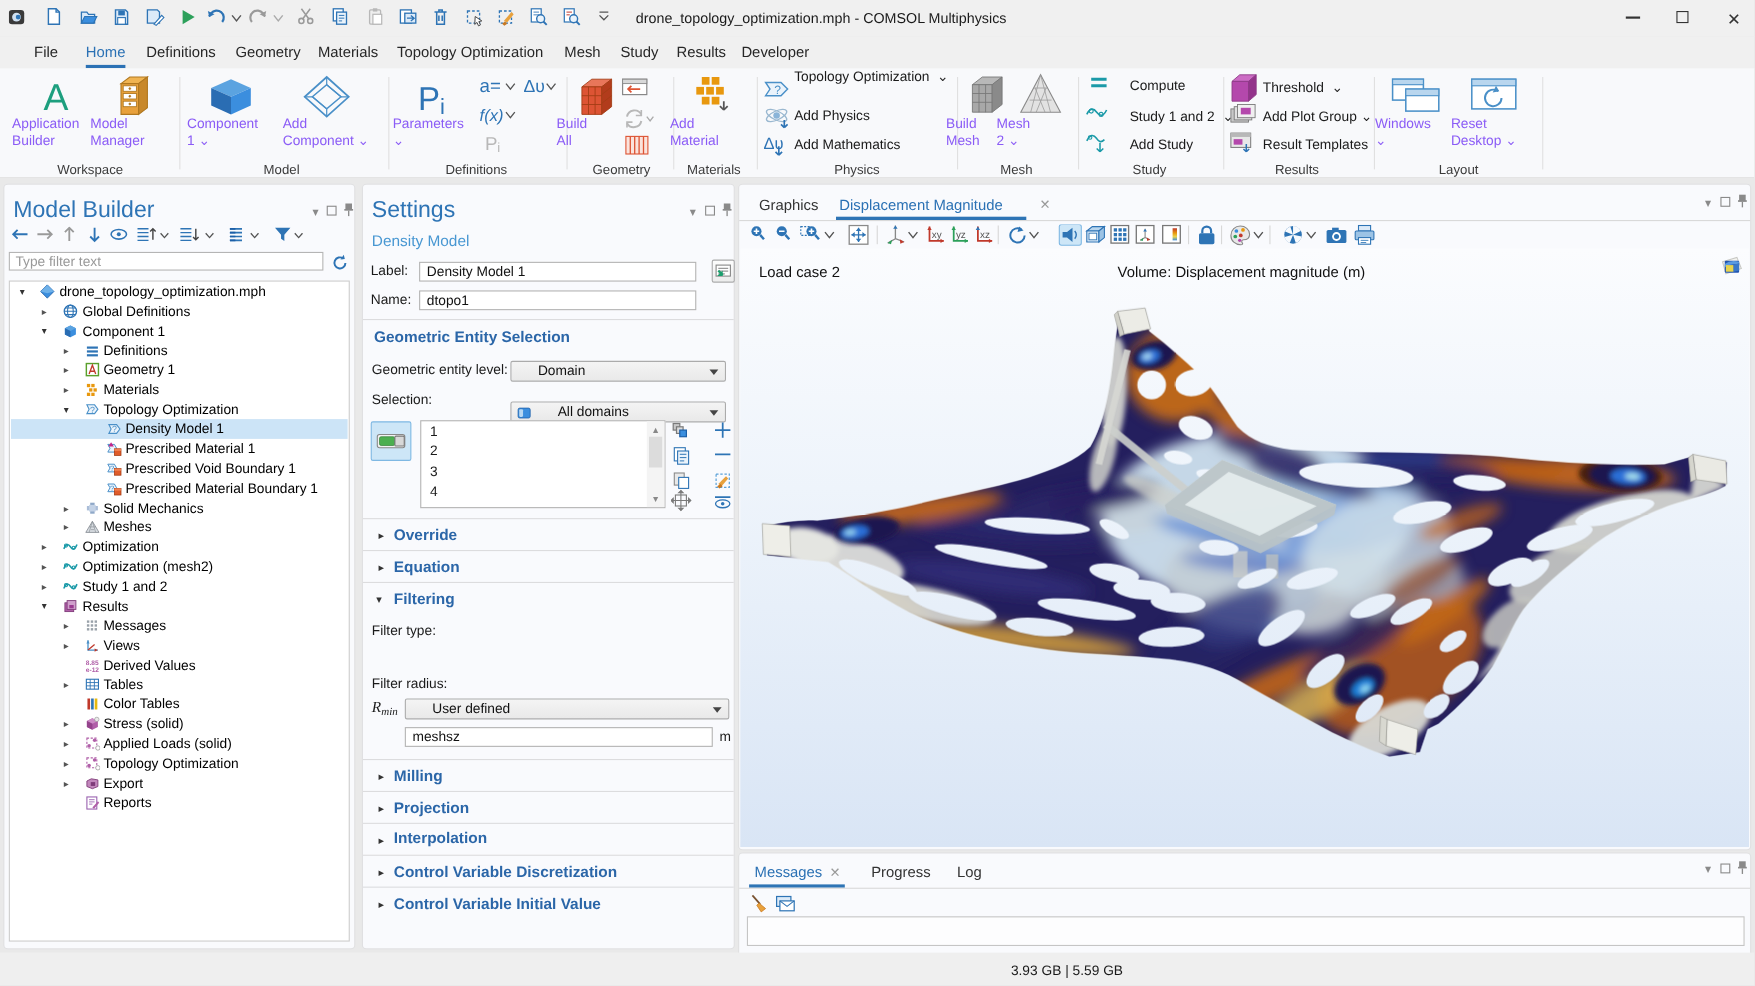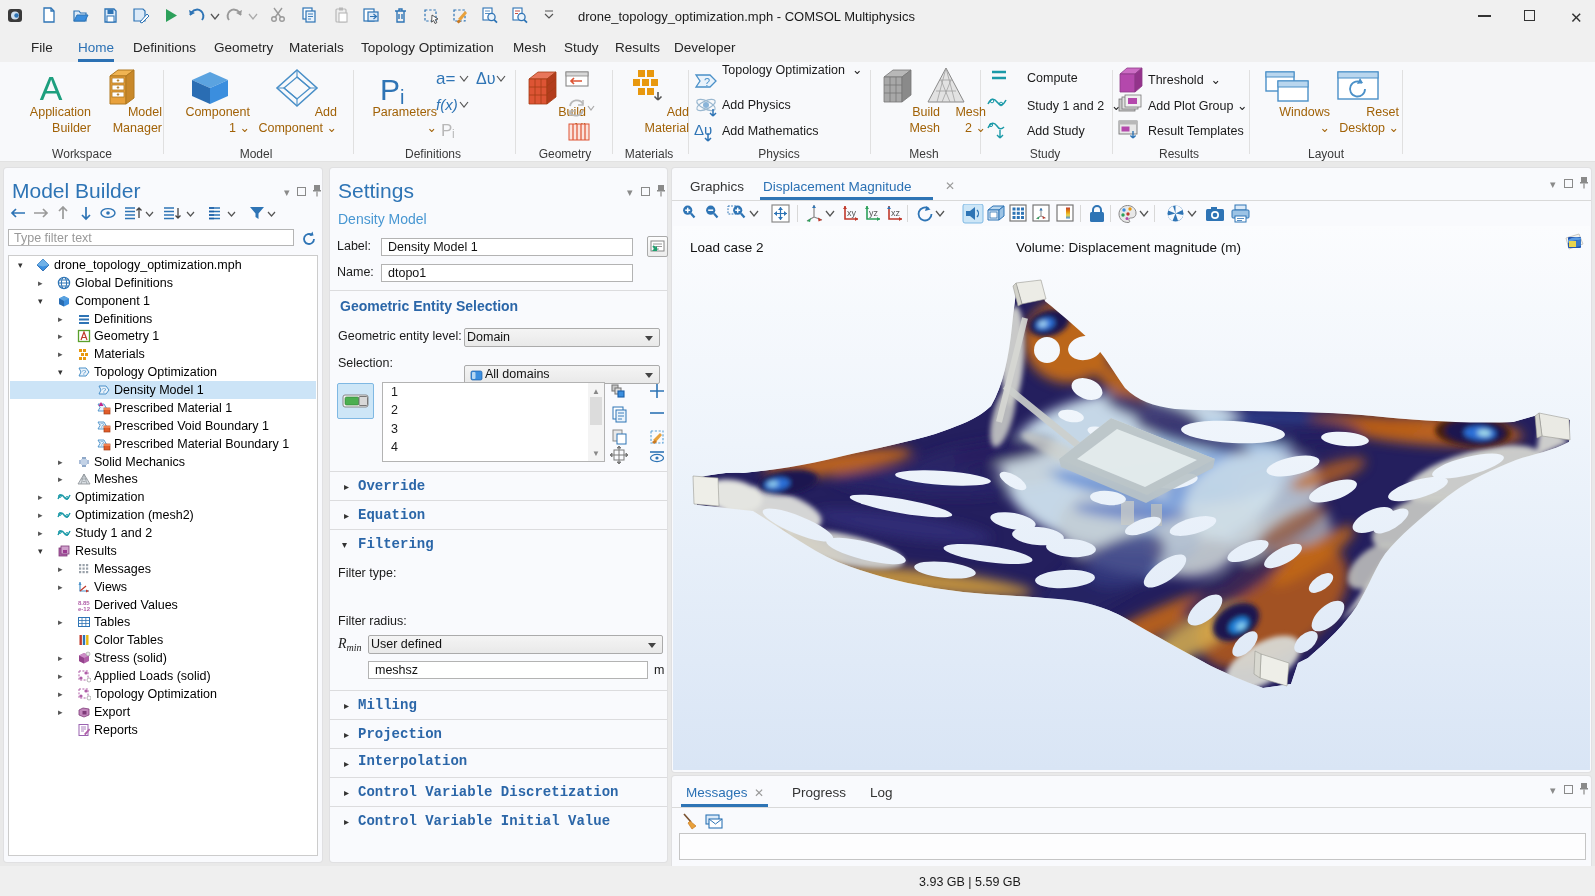--- a/index.html
+++ b/index.html
@@ -6,35 +6,35 @@
 html,body { width:1595px; height:896px; overflow:hidden; font-family:"Liberation Sans", sans-serif; }
 body { background:#e9e9e9; position:relative; font-size:12.5px; color:#1a1a1a; }
 .abs { position:absolute; }
 
 #titlebar { position:absolute; left:0; top:0; width:1595px; height:33px; background:#f0f0f0; }
 #menubar { position:absolute; left:0; top:33px; width:1595px; height:29px; background:#f0f0f0; }
 .menuitem { position:absolute; top:7px; font-size:13.5px; color:#262626; }
 #ribbon { position:absolute; left:0; top:62px; width:1595px; height:100px; background:#f8f9fb; border-bottom:1px solid #e2e2e2; }
 .rsep { position:absolute; top:8px; height:84px; width:1px; background:#e0e0e0; }
 .glabel { position:absolute; top:85px; font-size:12px; color:#3a3a3a; text-align:center; }
-.blabel { position:absolute; font-size:12.5px; color:#a16207; text-align:right; line-height:16px; }
+.blabel { position:absolute; font-size:12.5px; color:#8b5cf6; text-align:left; line-height:16px; }
 .slabel { position:absolute; font-size:12.5px; color:#1a1a1a; white-space:nowrap; }
 
 .panel { position:absolute; background:#f9fafd; border-radius:3px; box-shadow:0 0 0 1px #e0e0e2; }
 .ptitle { font-size:21px; color:#2e74b5; }
 .pnlctl { position:absolute; color:#8a8a8a; font-size:11px; }
 
 .trow { position:absolute; height:18px; line-height:18px; white-space:nowrap; font-size:12.5px; color:#000000; }
 .chev { position:absolute; width:10px; color:#444; font-size:10px; }
 
 .sechead { font-size:14px; font-weight:bold; color:#2b66a8; }
-.dd { position:absolute; height:19px; background:linear-gradient(#f4f4f4,#e9e9e9); border:1px solid #ababab; border-radius:2px; font-size:12.5px; line-height:17px; padding-left:2px; color:#111; }
+.dd { position:absolute; height:19px; background:linear-gradient(#f4f4f4,#e9e9e9); border:1px solid #ababab; border-radius:2px; font-size:12.5px; line-height:17px; padding-left:24px; color:#111; }
 .dd .arr { position:absolute; right:6px; top:7px; width:0; height:0; border-left:4px solid transparent; border-right:4px solid transparent; border-top:5px solid #444; }
 .inp { position:absolute; height:18px; background:#fff; border:1px solid #b3b3b3; font-size:12.5px; line-height:16px; padding-left:6px; color:#111; }
-.exphead { position:absolute; font-size:14px; font-weight:bold; color:#2b66a8;font-family:Liberation Mono, monospace; }
+.exphead { position:absolute; font-size:14px; font-weight:bold; color:#2b66a8; }
 .exparrow { position:absolute; font-size:10px; color:#333; }
 .tabtxt { font-size:13.5px; }
 </style>
 </head>
 <body>
 
 <div id="titlebar">
   <svg class="abs" style="left:8px; top:6px;" width="560" height="22" viewBox="0 0 560 22">
 <rect x="0" y="3" width="14" height="13" rx="3" fill="#3a3a3a"></rect>
       <circle cx="7" cy="9.5" r="4" fill="#cfe0f0"></circle>

